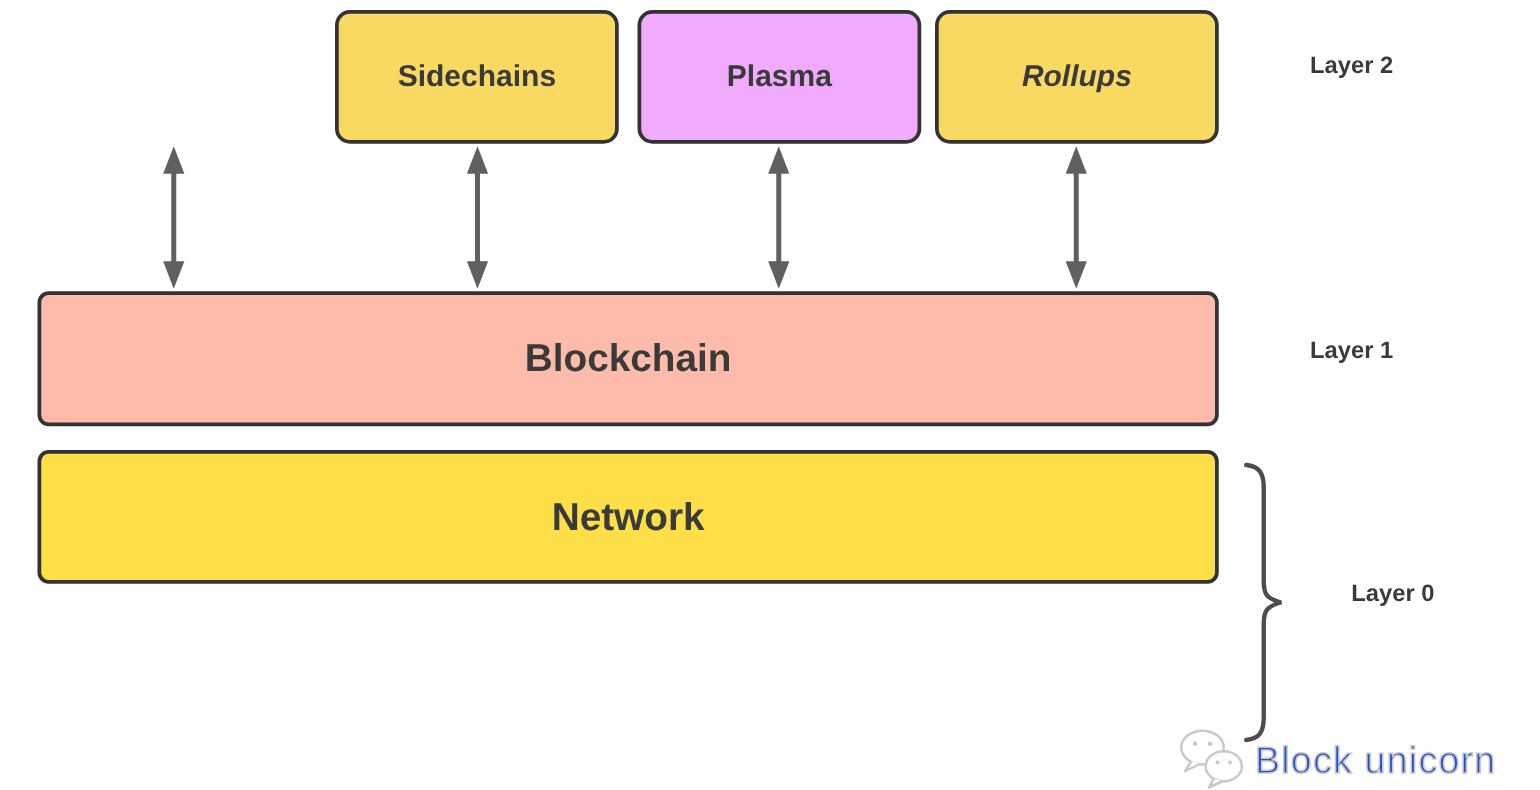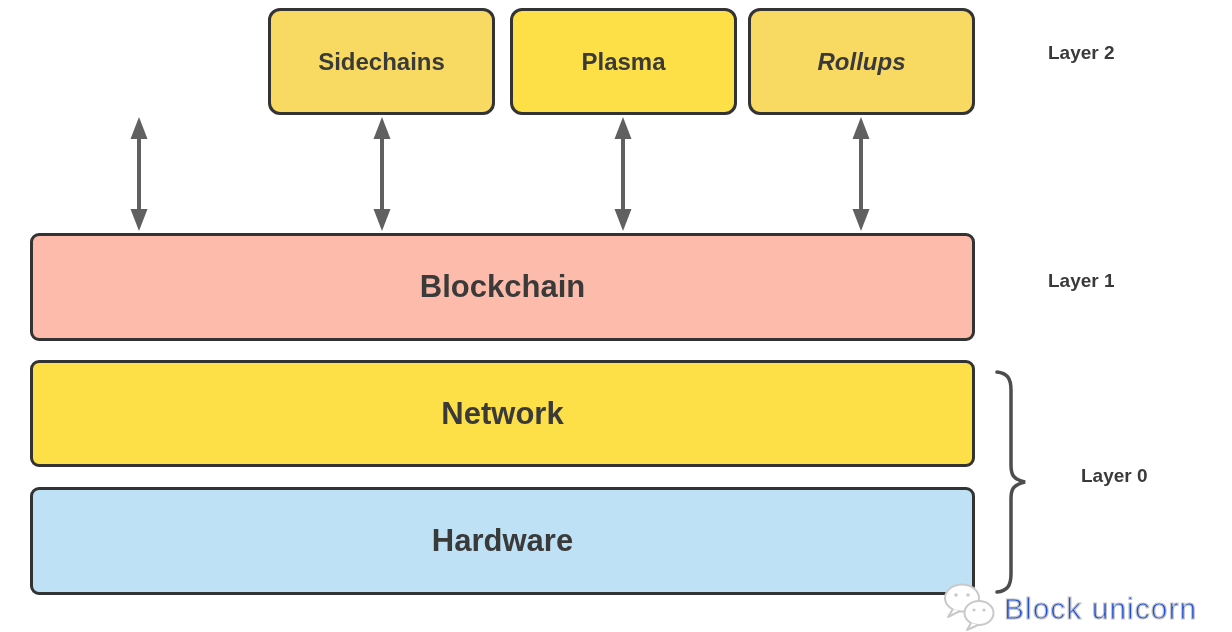--- a/index.html
+++ b/index.html
@@ -87,21 +87,21 @@
     -webkit-text-stroke: 1.2px #c6c6c6;
     white-space: nowrap;
   }
 </style>
 </head>
 <body>
 
 <div class="canvas">
 
   <div class="box box-l2" id="box-sidechains" style="background-color: rgb(248, 218, 98);">Sidechains</div>
-  <div class="box box-l2" id="box-plasma" style="background-color: #fde047; text-align: right;">Plasma</div>
+  <div class="box box-l2" id="box-plasma" style="background-color: #f0abfc; text-align: right;">Plasma</div>
   <div class="box box-l2" id="box-rollups" style="background-color: rgb(248, 218, 98); font-style: italic;">Rollups</div>
 
   <svg class="arrow" id="arrow-1" viewBox="0 0 24 114">
     <line x1="12" y1="17" x2="12" y2="97" stroke="#606060" stroke-width="4"></line>
     <polygon points="12,0 3.5,22 20.5,22" fill="#606060"></polygon>
     <polygon points="12,114 3.5,92 20.5,92" fill="#606060"></polygon>
   </svg>
   <svg class="arrow" id="arrow-2" viewBox="0 0 24 114">
     <line x1="12" y1="17" x2="12" y2="97" stroke="#606060" stroke-width="4"></line>
     <polygon points="12,0 3.5,22 20.5,22" fill="#606060"></polygon>
@@ -114,21 +114,20 @@
   </svg>
   <svg class="arrow" id="arrow-4" viewBox="0 0 24 114">
     <line x1="12" y1="17" x2="12" y2="97" stroke="#606060" stroke-width="4"></line>
     <polygon points="12,0 3.5,22 20.5,22" fill="#606060"></polygon>
     <polygon points="12,114 3.5,92 20.5,92" fill="#606060"></polygon>
   </svg>
 
   <div class="box box-wide" id="box-blockchain" style="background-color: rgb(253, 187, 171);">Blockchain</div>
 
   <div class="box box-wide" id="box-network" style="background-color: #fde047;">Network</div>
-  <div class="box box-wide" id="box-hardware" style="background-color: rgb(191, 225, 245);">Hardware</div>
 
   <svg class="brace" width="36" height="226" viewBox="0 0 36 226">
     <path d="M 3,3 C 13,4 17,9 17,21 L 17,96 C 17,106 19,110 31,113
              C 19,116 17,120 17,130 L 17,205 C 17,217 13,222 3,223" fill="none" stroke="#4d4d4d" stroke-width="3.5" stroke-linecap="round"></path>
   </svg>
 
   <div class="layer-label" id="label-layer2">Layer 2</div>
   <div class="layer-label" id="label-layer1">Layer 1</div>
   <div class="layer-label" id="label-layer0">Layer 0</div>
 

